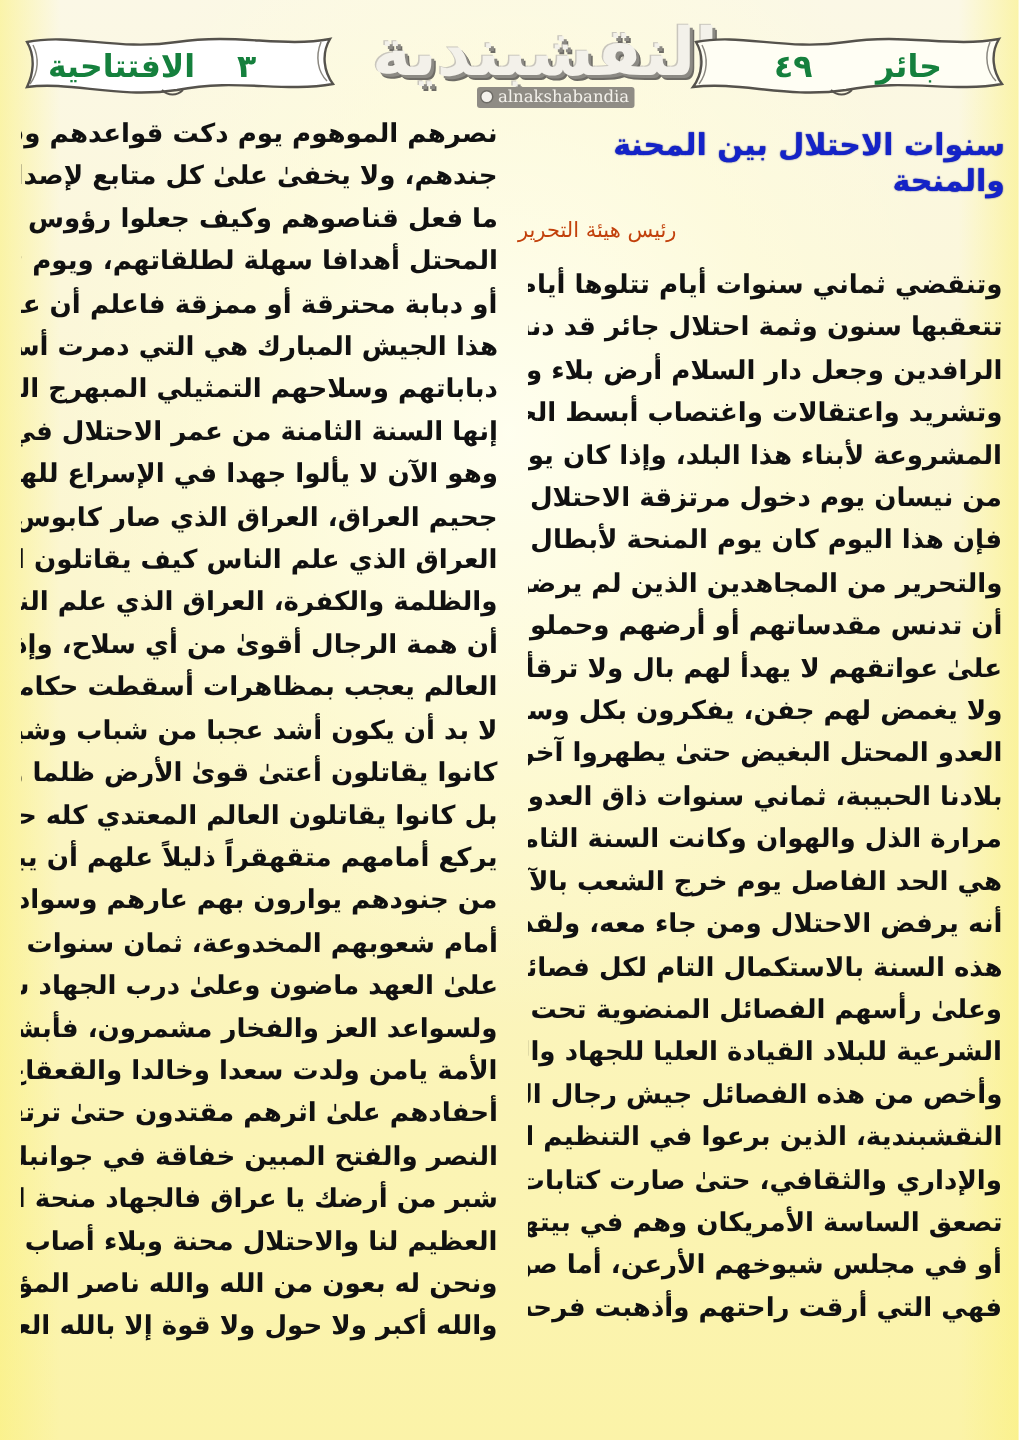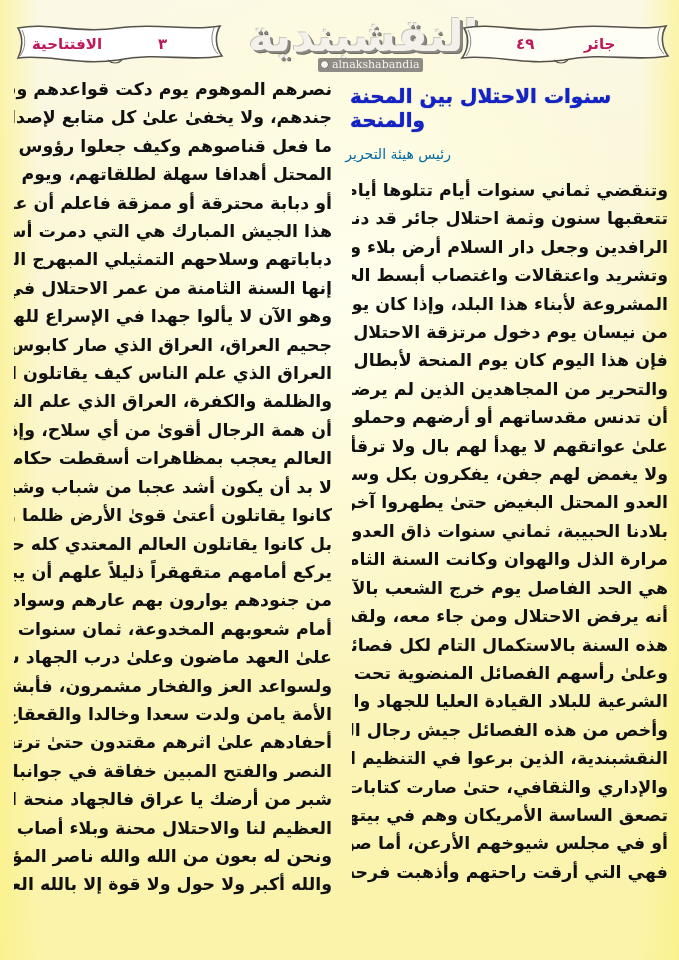--- a/index.html
+++ b/index.html
@@ -14,40 +14,40 @@
   .edge-left { position:absolute; left:0; top:0; width:40px; height:960px;
     background:linear-gradient(90deg, rgba(250,240,120,0.55), rgba(250,240,120,0)); }
   .edge-right { position:absolute; right:0; top:0; width:40px; height:960px;
     background:linear-gradient(270deg, rgba(250,240,120,0.55), rgba(250,240,120,0)); }
 
   
   .header { position:absolute; left:0; top:0; width:679px; height:78px; }
   .banner { position:absolute; top:20px; height:46px; }
   .banner svg { position:absolute; left:0; top:0; }
   .banner .b-text { position:absolute; top:0; height:36px; line-height:36px;
-    font-weight:bold; font-size:15px; color:#be185d; direction:rtl; }
+    font-weight:bold; font-size:21px; color:#15803d; direction:rtl; }
   .banner-left { left:8px; width:220px; }
   .banner-right { left:454px; width:220px; }
 
   .logo { position:absolute; left:240px; top:12px; width:200px; height:62px; }
   .logo-ar { position:absolute; left:8px; top:-2px; font-size:44px; font-weight:bold;
     color:#f3f1ea; letter-spacing:-1px; direction:rtl;
     text-shadow: 2px 2px 0 #8c8a84, 3px 3px 0 #6e6c66, -1px -1px 0 #c9c6bd; }
   .logo-en { position:absolute; left:78px; top:46px; height:14px; line-height:14px;
     padding:0 4px 0 14px; font-family:"DejaVu Serif","Liberation Serif",serif;
     font-size:11px; color:#f4f2ec; background:#8f8c85; border-radius:2px; }
   .logo-en .dot { position:absolute; left:2px; top:2px; width:9px; height:9px; border-radius:50%;
     background:#f4f2ec; border:1px solid #6e6c66; box-sizing:border-box; }
 
   
-  .title { position:absolute; left:350px; top:84px; width:320px; text-align:left;
+  .title { position:absolute; left:350px; top:84px; width:320px; text-align:right;
     direction:rtl; font-size:20px; font-weight:bold; color:#1423c8;
     text-shadow:0 0 1px #0a0f7a; }
   .byline { position:absolute; right:228px; top:146px; direction:rtl;
-    font-size:14px; color:#0369a1; white-space:nowrap; }
+    font-size:14px; color:#c2410c; white-space:nowrap; }
 
   
   .col { position:absolute; direction:rtl; text-align:justify; text-align-last:auto;
     font-weight:bold; font-size:17.4px; line-height:28.4px; }
   .col .ln { display:block; text-align:justify; text-align-last:justify; white-space:nowrap; overflow:hidden; }
   .col .ln.last { text-align-last:right; }
   .col-right { left:352px; top:176px; width:316px; }
   .col-left { left:14px; top:75px; width:318px; }
 </style>
 </head>

